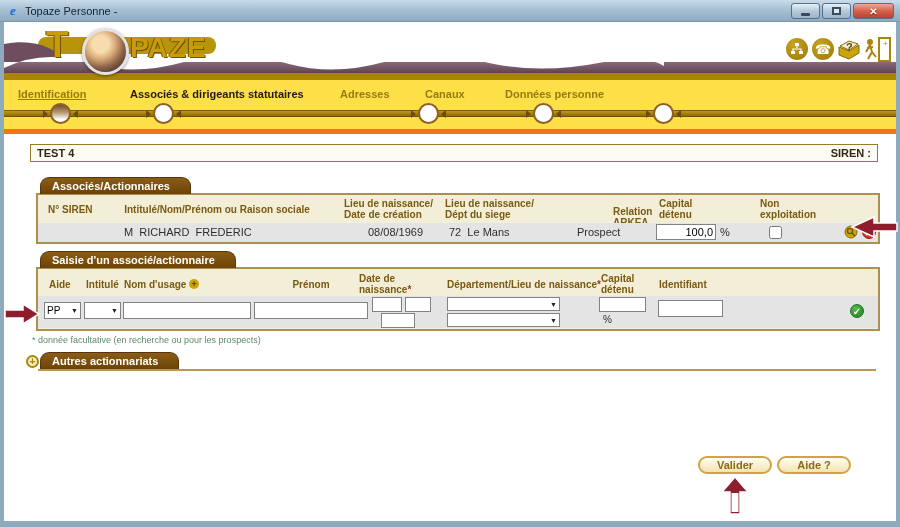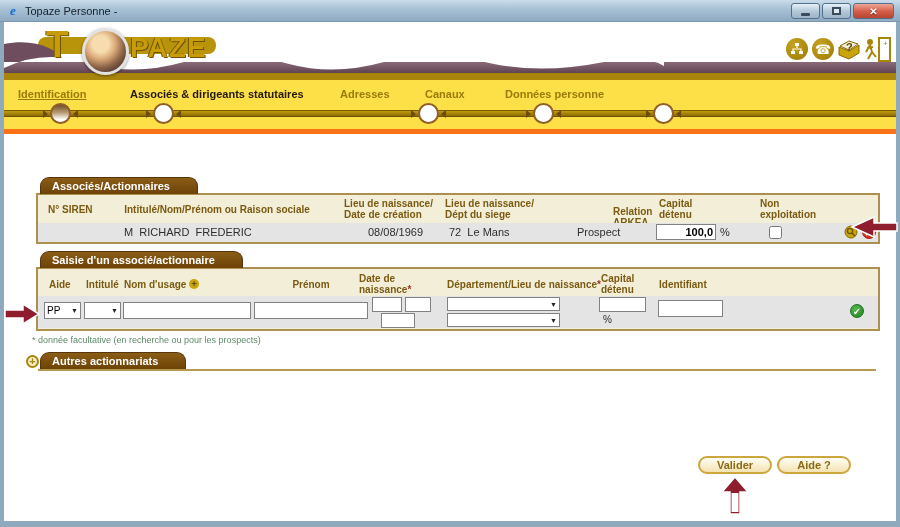--- a/index.html
+++ b/index.html
@@ -50,28 +50,28 @@
   .tick.r { border-left:5px solid #6e4a10; }
   .tick.l { border-right:5px solid #6e4a10; }
 
   
   .context-bar { position:absolute; left:26px; top:122px; width:848px; height:18px;
     border:1px solid #977b2b; background:#fdfcf4; display:flex; justify-content:space-between;
     align-items:center; padding:0 6px; font-size:11px; font-weight:bold; color:#33271a; }
 
   .sec-tab { position:absolute; height:17px; background:linear-gradient(#8a5c16,#6d4306);
     color:#fff; font-size:11px; font-weight:bold; border-radius:9px 9px 0 0;
-    padding:2px 27px 0 11px; border:1px solid #58350a; border-bottom:none; white-space:nowrap; z-index:2; }
+    padding:2px 20px 0 11px; border:1px solid #58350a; border-bottom:none; white-space:nowrap; z-index:2; }
 
   .datatable { position:absolute; border:2px solid #ac9050; background:#f3eed7; }
   .th { position:absolute; font-size:10px; font-weight:bold; color:#7a5a12; line-height:11px; white-space:nowrap; }
   .rowband { position:absolute; left:0; right:0; background:#e4e4e4; }
   .cell { position:absolute; font-size:11px; color:#2e2e2e; white-space:pre; }
   .tinput { position:absolute; border:1px solid #828282; background:#fff; font-size:11px;
-    font-family:"Liberation Sans",sans-serif; padding:0 2px;font-weight:bold; }
+    font-family:"Liberation Sans",sans-serif; padding:0 2px; }
   .sel { position:absolute; border:1px solid #828282; background:#fff; display:flex;
     align-items:center; justify-content:space-between; font-size:10px; padding:0 2px; cursor:default; }
   .sel .arr { font-size:7px; color:#222; }
   .req { color:#a03222; }
   .plus-badge { display:inline-block; width:10px; height:10px; border-radius:50%; background:#c9a50a;
     color:#5e4600; font-size:9px; line-height:10px; text-align:center; font-weight:bold; vertical-align:1px; }
 
   .footnote { position:absolute; left:28px; top:313px; font-size:9px; color:#5e8a68; }
 
   .expander { position:absolute; left:22px; top:333px; width:13px; height:13px; border-radius:50%;
@@ -174,20 +174,24 @@
       <span class="tick l" style="left:552px;"></span>
     <span class="tick r" style="left:642px;"></span>
       <span class="tick l" style="left:672px;"></span>
     <div class="step-circle done" style="left:46px;"></div>
     <div class="step-circle" style="left:149px;"></div>
     <div class="step-circle" style="left:414px;"></div>
     <div class="step-circle" style="left:529px;"></div>
     <div class="step-circle" style="left:649px;"></div>
   </div>
 
+  <div class="context-bar">
+    <span>TEST 4</span>
+    <span>SIREN :</span>
+  </div>
 
   <div class="sec-tab" style="left:36px; top:155px;">Associés/Actionnaires</div>
   <div class="datatable" style="left:32px; top:171px; width:844px; height:51px;">
     <span class="th" style="left:10px; top:9px;">N° SIREN</span>
     <span class="th" style="left:81px; top:9px; width:196px; text-align:center;">Intitulé/Nom/Prénom ou Raison sociale</span>
     <div class="th" style="left:306px; top:3px;">
       <div>Lieu de naissance/</div>
         <div>Date de création</div>
     </div>
     <div class="th" style="left:407px; top:3px;">

